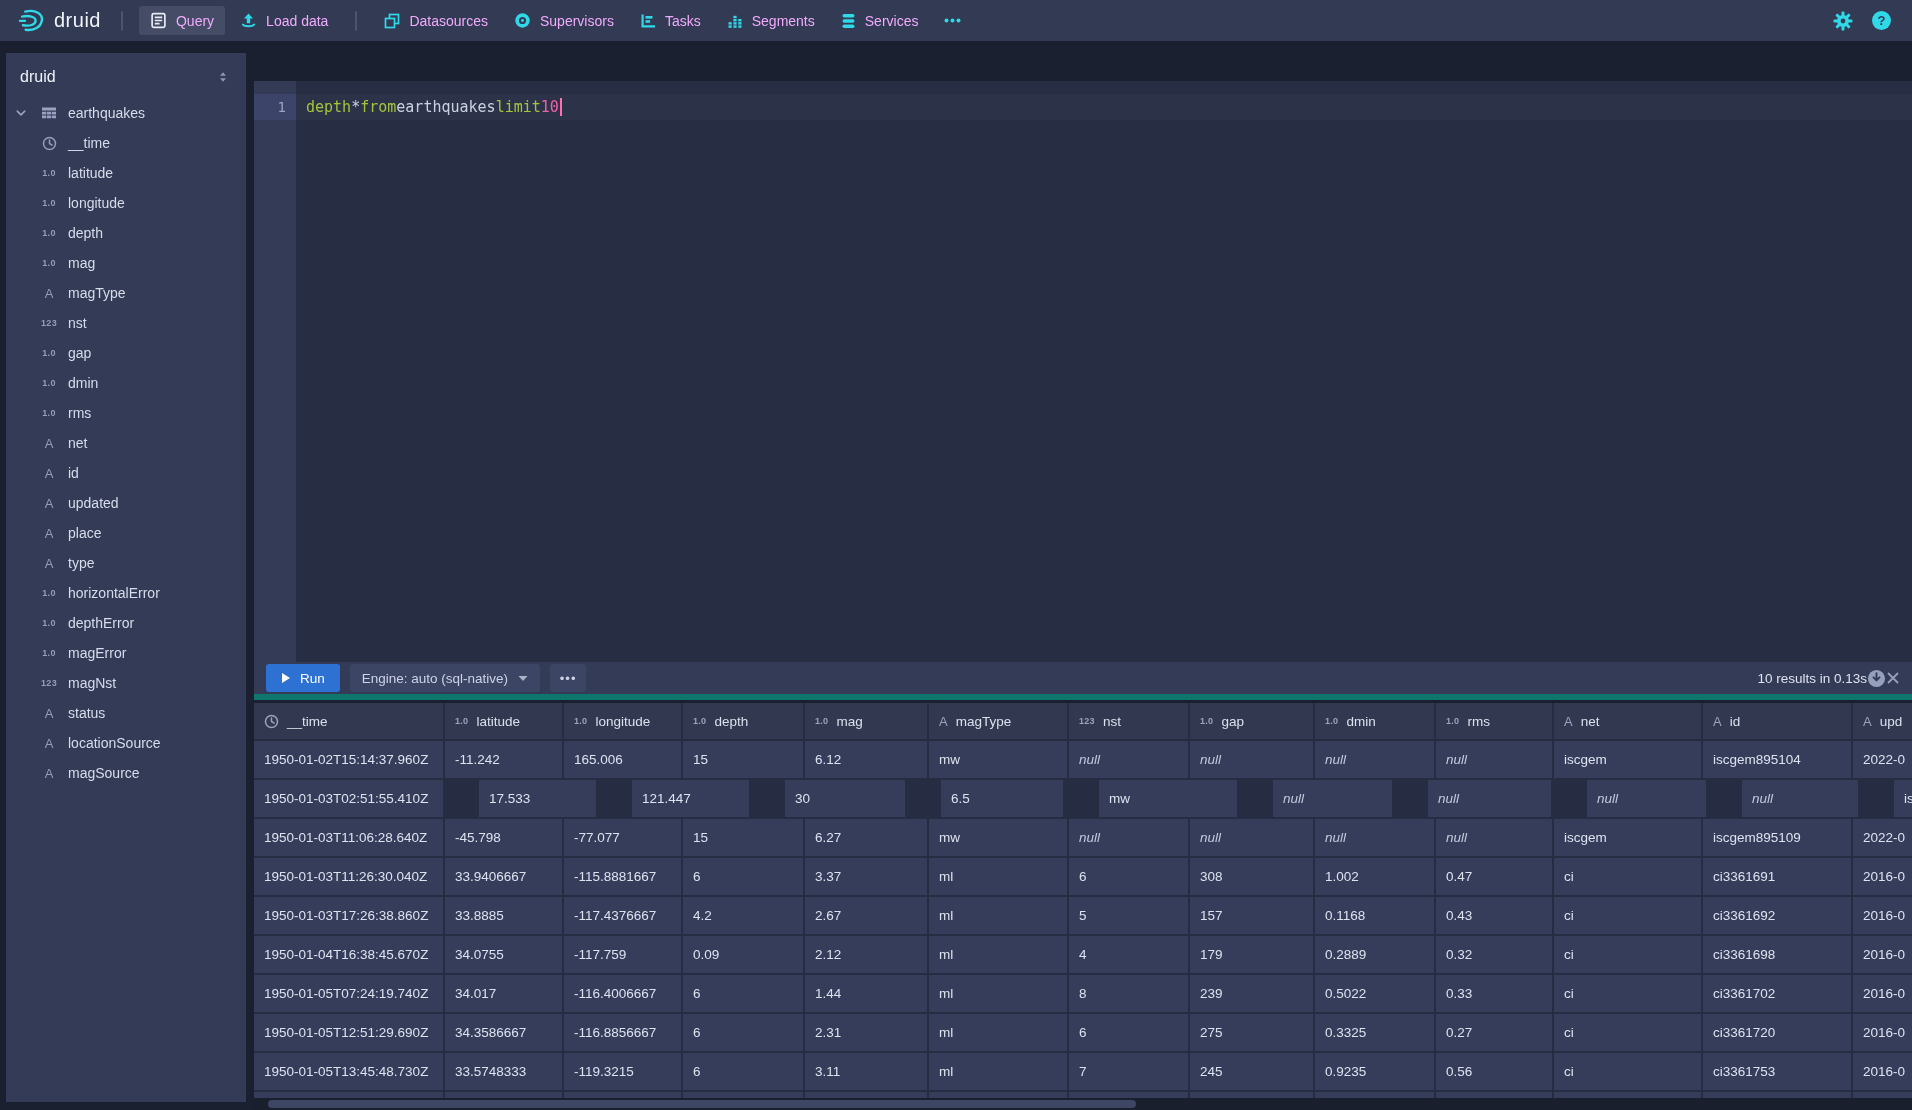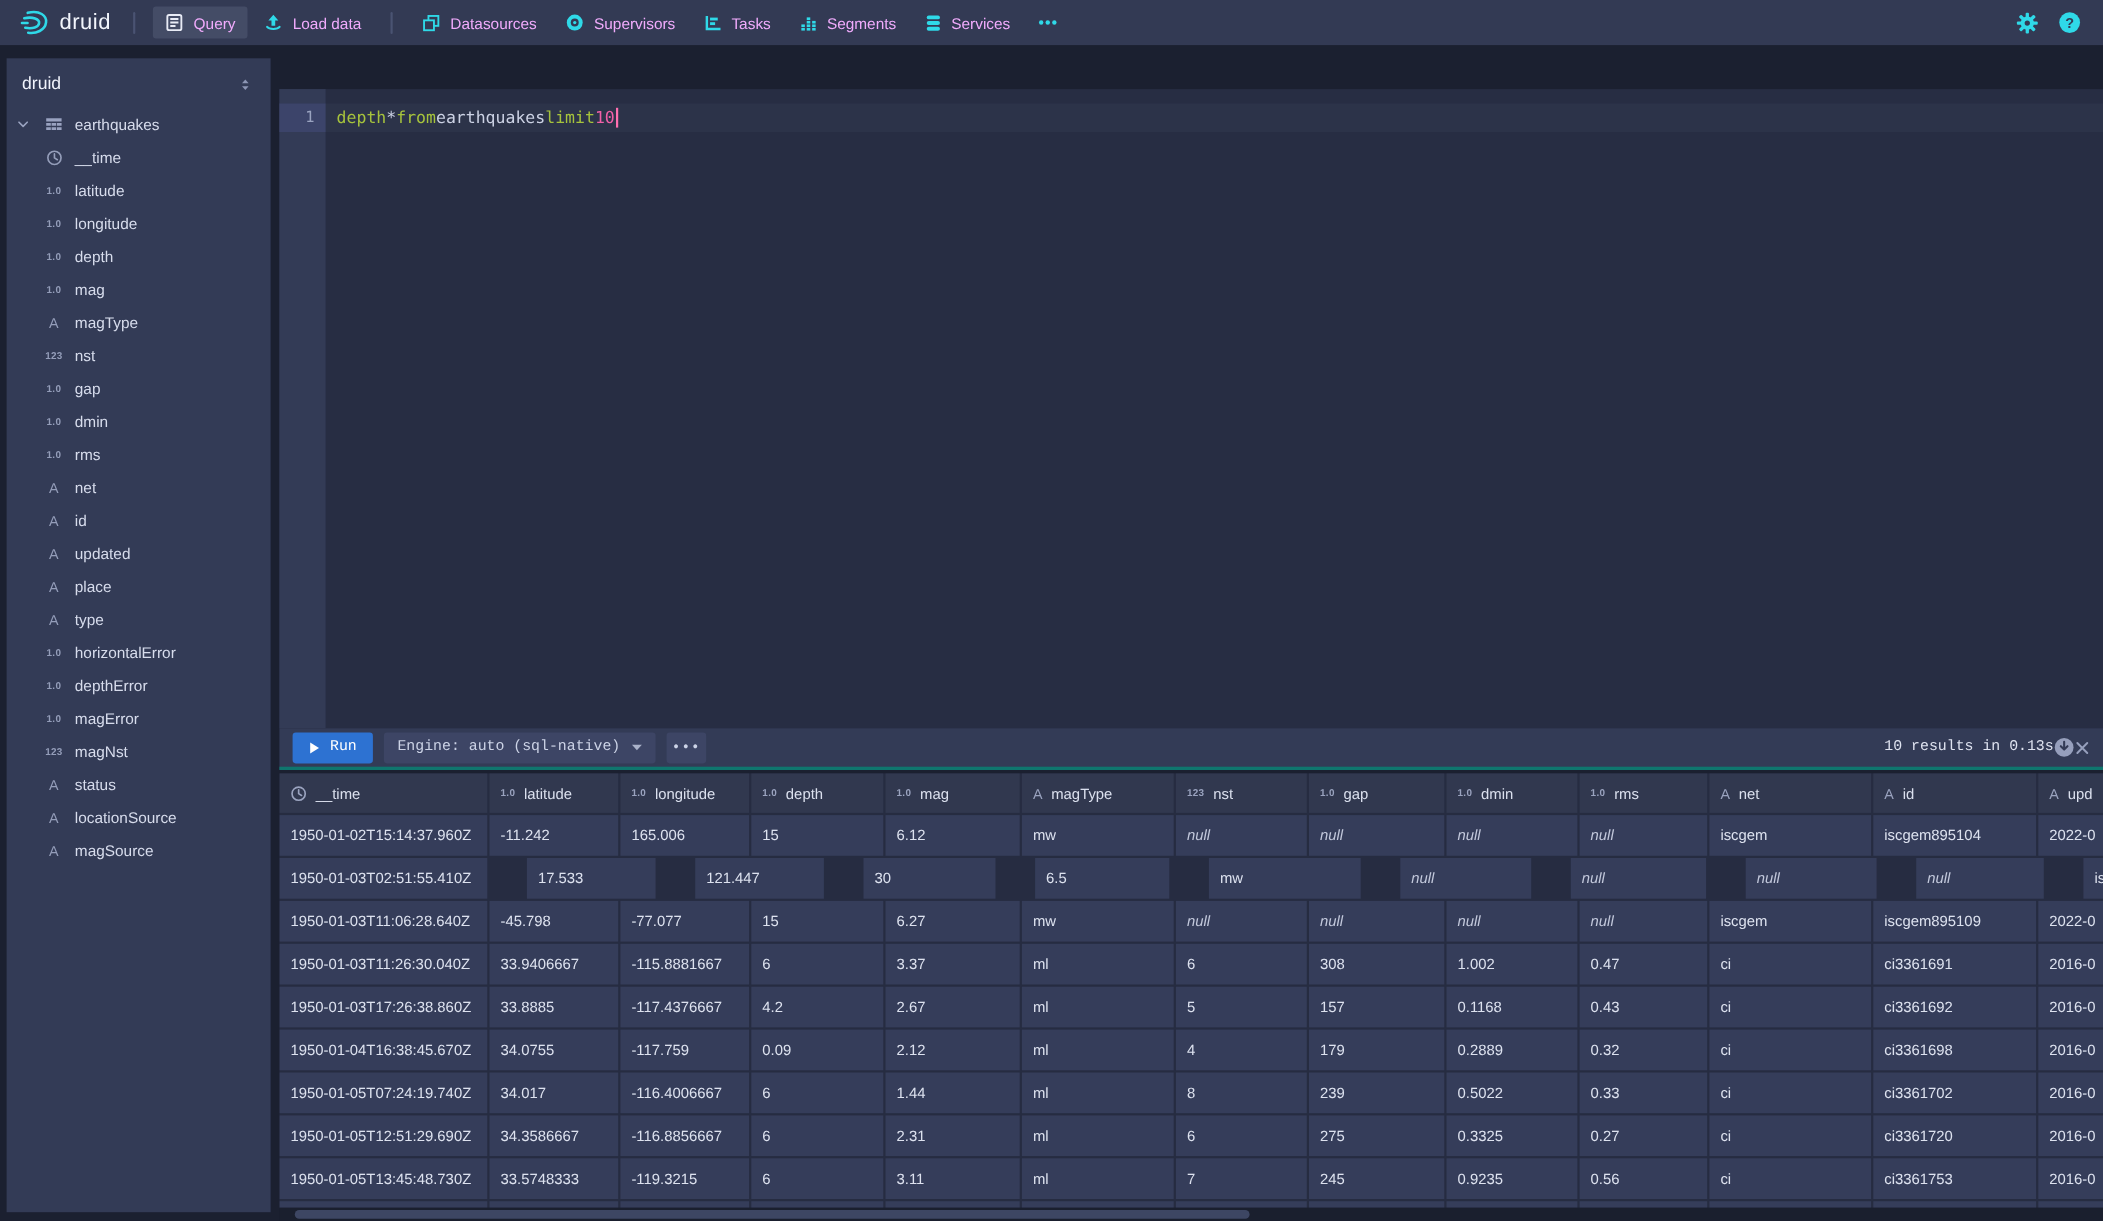--- a/index.html
+++ b/index.html
@@ -56,21 +56,21 @@
               box-sizing:border-box;color:#9aa3c0;font:14px "DejaVu Sans Mono",monospace;}
   .ed-code{position:absolute;left:52px;top:13px;height:26px;display:flex;align-items:center;
            font:15px "DejaVu Sans Mono",monospace;white-space:pre;}
   .tok-keyword{color:#a6c33c;}
   .tok-plain{color:#ccd2e4;}
   .tok-identifier{color:#ccd2e4;}
   .tok-number{color:#f060a8;}
   .cursor{display:inline-block;width:2px;height:18px;background:#ff6fb0;margin-left:1px;vertical-align:middle;}
   
   .runbar{position:absolute;top:609px;left:0;width:1658px;height:38px;background:#333b56;
-          display:flex;align-items:center;padding:0 12px;box-sizing:border-box;border-bottom:3px solid #0f766e;font-family:Liberation Mono, monospace;}
+          display:flex;align-items:center;padding:0 12px;box-sizing:border-box;border-bottom:6px solid #0f766e;}
   .btn{height:28px;border-radius:3px;display:flex;align-items:center;cursor:pointer;box-sizing:border-box;}
   .btn-run{background:#2d72d2;color:#fff;padding:0 15px;gap:9px;font-size:13.5px;}
   .btn-engine{background:#3d4565;color:#ccd3e6;padding:0 12px;gap:10px;font-size:13.5px;margin-left:10px;text-align:right;}
   .btn-more{background:#3d4565;color:#ccd3e6;width:36px;justify-content:center;margin-left:10px;
             font-size:13px;letter-spacing:1px;}
   .run-right{margin-left:auto;display:flex;align-items:center;gap:0;}
   .results-meta{font-size:13.5px;color:#dfe3f0;}
   
   .results{position:absolute;top:650px;left:0;width:1658px;height:395px;background:#262c41;overflow:hidden;}
   .t-row{display:grid;column-gap:2px;margin-bottom:2px;}

